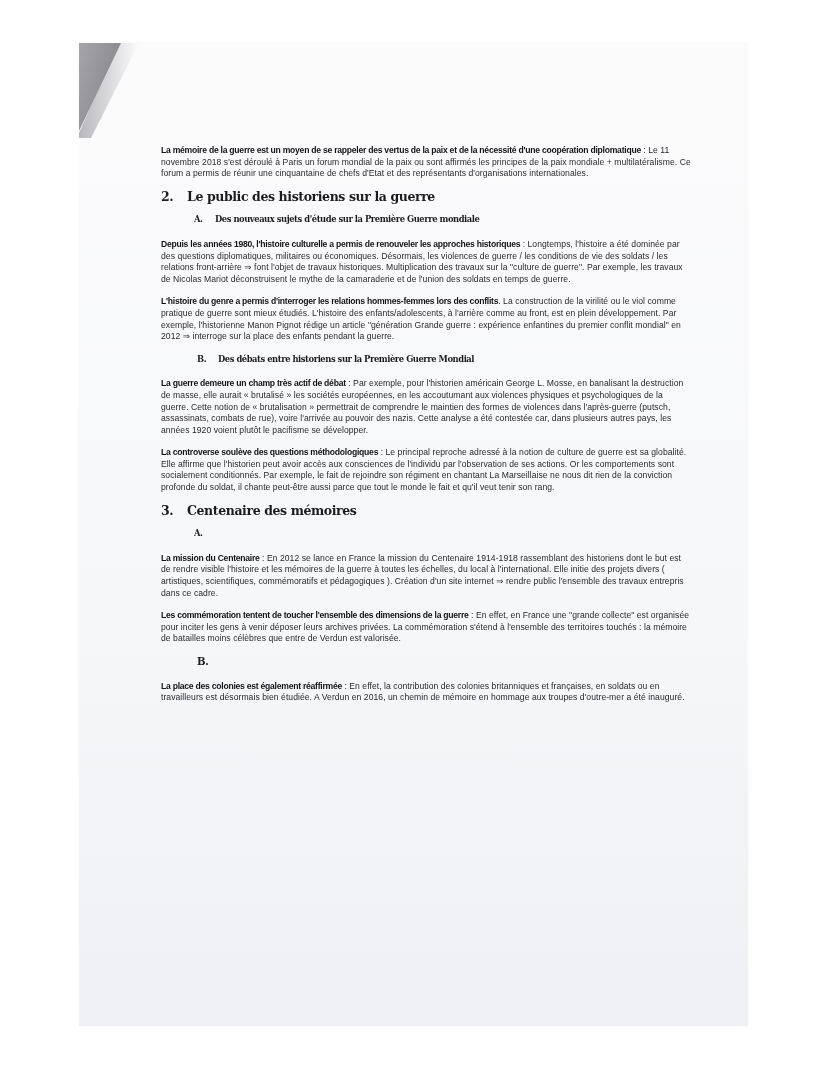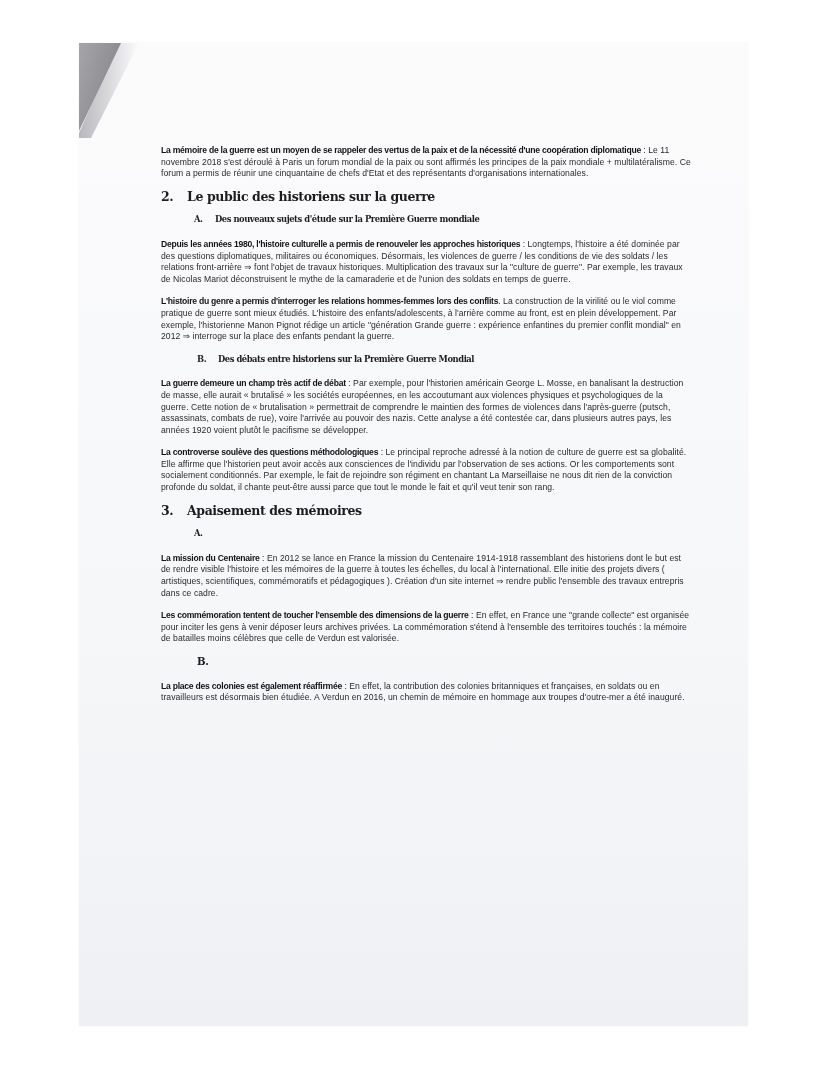--- a/index.html
+++ b/index.html
@@ -136,33 +136,33 @@
   <p class="para">
     <span class="lead">La guerre demeure un champ très actif de débat</span><span> : Par exemple, pour l'historien américain George L. Mosse, en banalisant la destruction de masse, elle aurait « brutalisé » les sociétés européennes, en les accoutumant aux violences physiques et psychologiques de la guerre. Cette notion de « brutalisation » permettrait de comprendre le maintien des formes de violences dans l'après-guerre (putsch, assassinats, combats de rue), voire l'arrivée au pouvoir des nazis. Cette analyse a été contestée car, dans plusieurs autres pays, les années 1920 voient plutôt le pacifisme se développer.</span>
   </p>
 
   <p class="para">
     <span class="lead">La controverse soulève des questions méthodologiques</span><span> : Le principal reproche adressé à la notion de culture de guerre est sa globalité. Elle affirme que l'historien peut avoir accès aux consciences de l'individu par l'observation de ses actions. Or les comportements sont socialement conditionnés. Par exemple, le fait de rejoindre son régiment en chantant La Marseillaise ne nous dit rien de la conviction profonde du soldat, il chante peut-être aussi parce que tout le monde le fait et qu'il veut tenir son rang.</span>
   </p>
 
   <div class="h2">
     <span class="num">3.</span>
-    <span>Apaisement des mémoires</span>
+    <span>Centenaire des mémoires</span>
   </div>
 
   <div class="h3 indent-a">
     <span class="num">A.</span>
   </div>
 
   <p class="para">
     <span class="lead">La mission du Centenaire</span><span> : En 2012 se lance en France la mission du Centenaire 1914-1918 rassemblant des historiens dont le but est de rendre visible l'histoire et les mémoires de la guerre à toutes les échelles, du local à l'international. Elle initie des projets divers ( artistiques, scientifiques, commémoratifs et pédagogiques ). Création d'un site internet ⇒ rendre public l'ensemble des travaux entrepris dans ce cadre.</span>
   </p>
 
   <p class="para">
-    <span class="lead">Les commémoration tentent de toucher l'ensemble des dimensions de la guerre</span><span> : En effet, en France une "grande collecte" est organisée pour inciter les gens à venir déposer leurs archives privées. La commémoration s'étend à l'ensemble des territoires touchés : la mémoire de batailles moins célèbres que celle de Verdun est valorisée.</span>
+    <span class="lead">Les commémoration tentent de toucher l'ensemble des dimensions de la guerre</span><span> : En effet, en France une "grande collecte" est organisée pour inciter les gens à venir déposer leurs archives privées. La commémoration s'étend à l'ensemble des territoires touchés : la mémoire de batailles moins célèbres que entre de Verdun est valorisée.</span>
   </p>
 
   <div class="h3 indent-b big">
     <span class="num">B.</span>
   </div>
 
 
   <p class="para">
     <span class="lead">La place des colonies est également réaffirmée</span><span> :  En effet, la contribution des colonies britanniques et françaises, en soldats ou en travailleurs est désormais bien étudiée. A Verdun en 2016, un chemin de mémoire en hommage aux troupes d'outre-mer a été inauguré.</span>
   </p>

